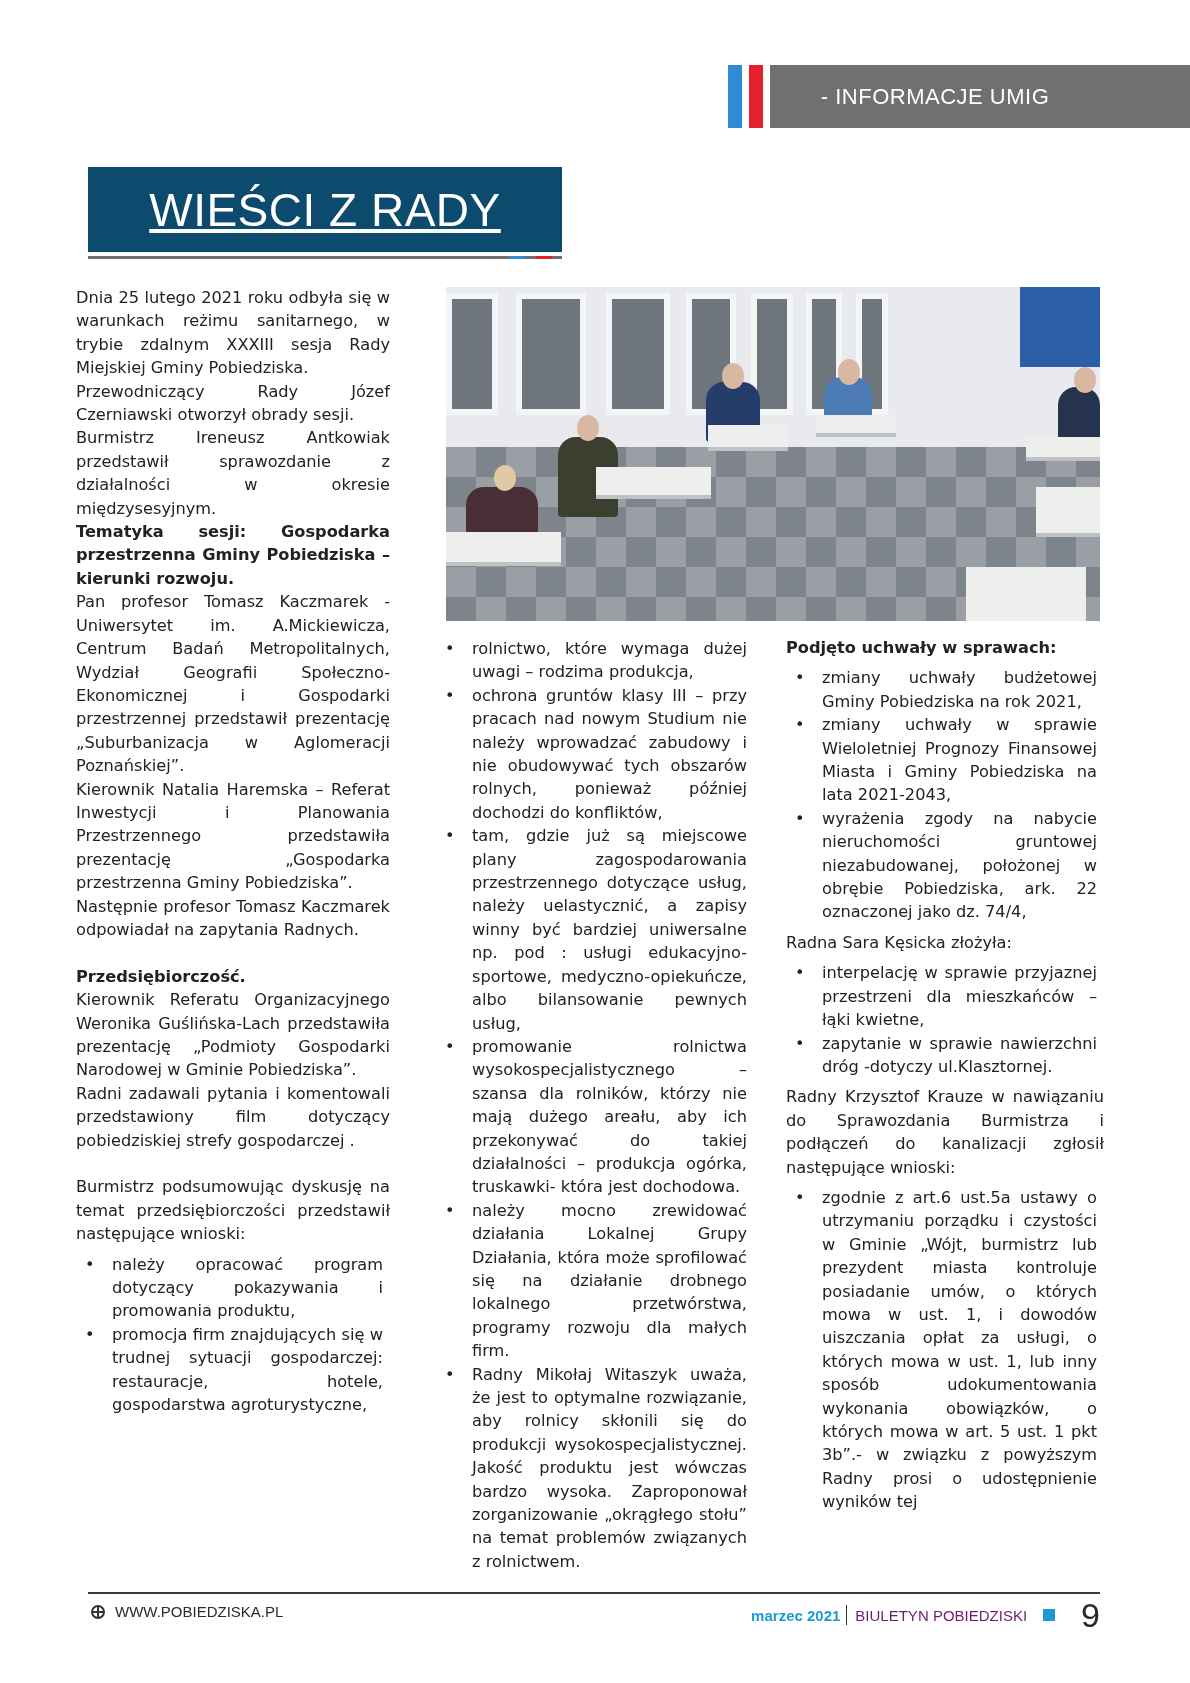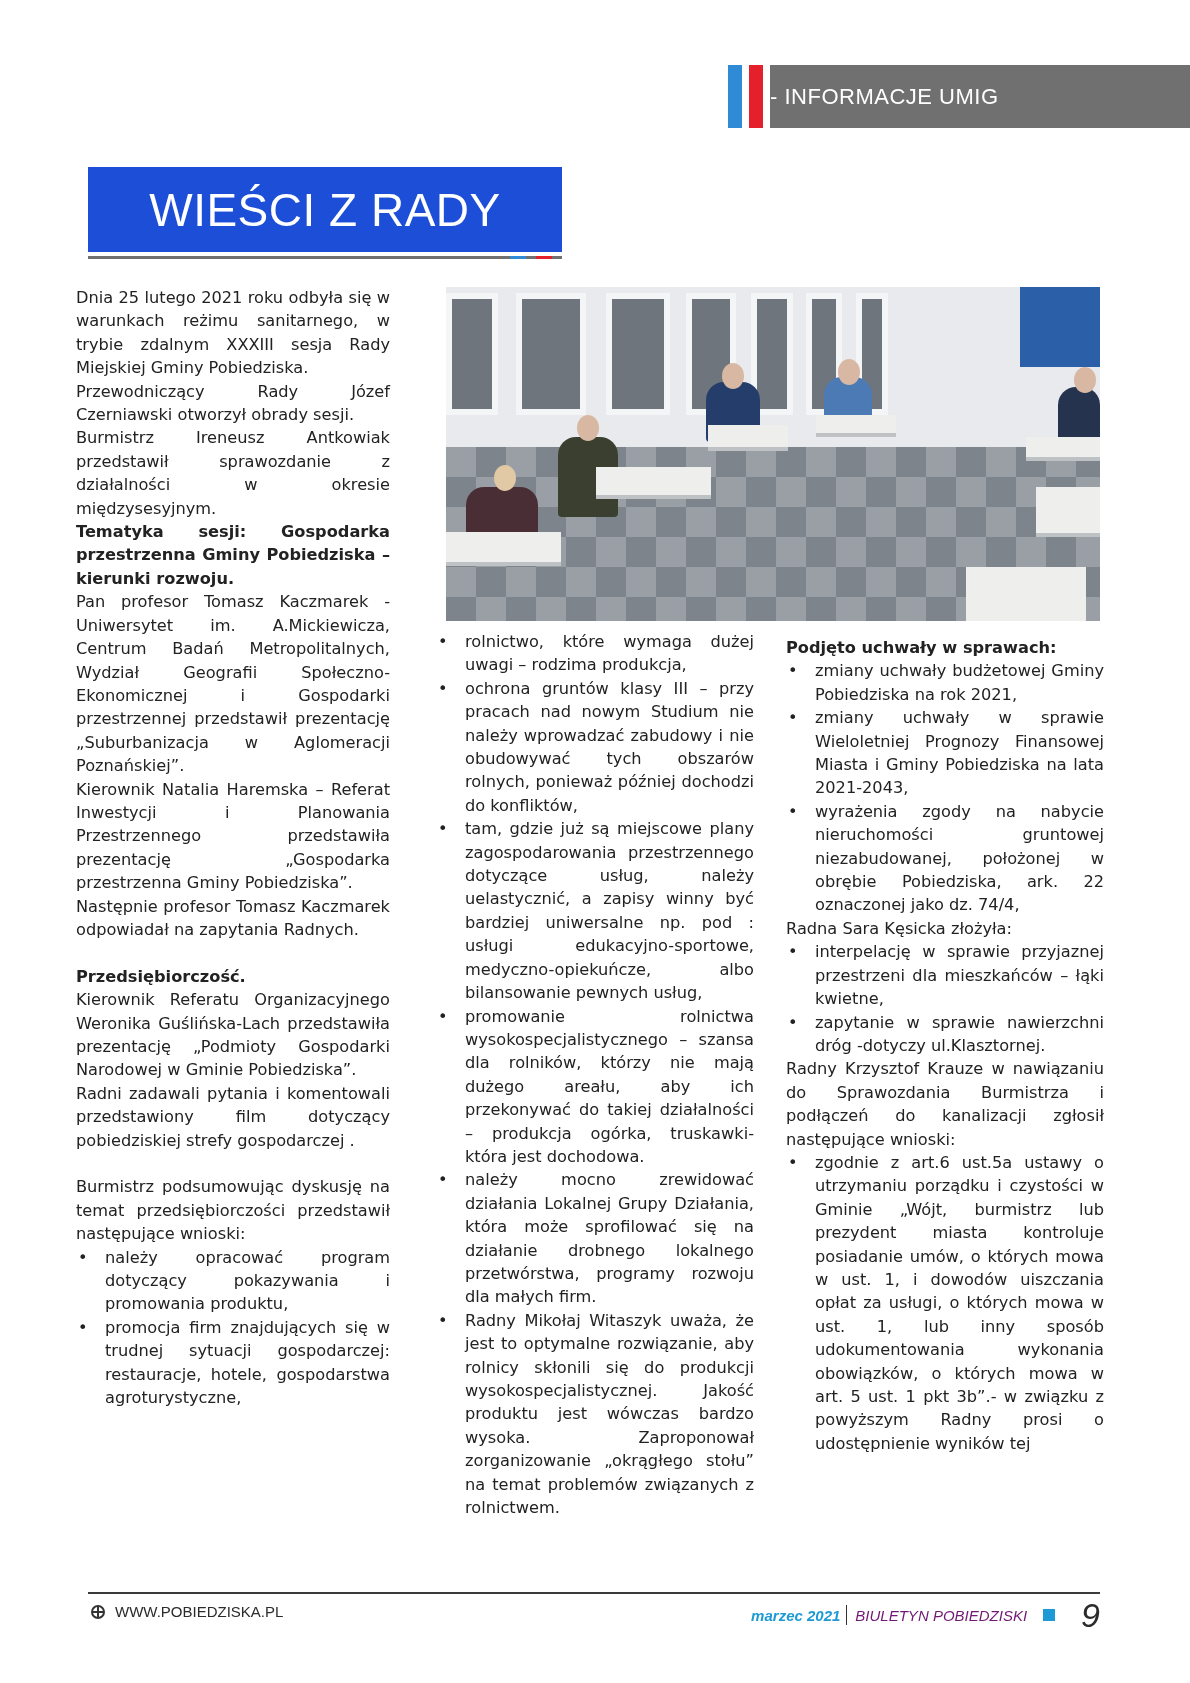--- a/index.html
+++ b/index.html
@@ -7,31 +7,32 @@
     width: 1190px; height: 1683px; position: relative; overflow: hidden;
     font-family: "DejaVu Sans", "Liberation Sans", sans-serif;
     color: #1f1f1f;
   }
   
   .hdr-flag-blue { position: absolute; left: 728px; top: 65px; width: 14px; height: 63px; background: #2f8bd6; }
   .hdr-flag-red  { position: absolute; left: 749px; top: 65px; width: 14px; height: 63px; background: #e3202b; }
   .hdr-bar {
     position: absolute; left: 770px; top: 65px; width: 420px; height: 63px;
     background: #707070; color: #ffffff;
-    display: flex; align-items: center; justify-content: flex-start;
+    display: flex; align-items: center; justify-content: center;
     box-sizing: border-box; padding-right: 90px;
     font-family: "Liberation Sans", sans-serif; font-size: 22px; letter-spacing: 0.5px;
   }
   
   .title-box {
     position: absolute; left: 88px; top: 167px; width: 474px; height: 85px;
-    background: #1d4ed8; color: #ffffff;
+    background: #0c4a6e; color: #ffffff;
     display: flex; align-items: center; justify-content: center;
     font-family: "Liberation Sans", sans-serif; font-size: 46px; font-weight: normal;
     letter-spacing: 0.5px;
+    text-decoration: underline;
   }
   .title-rule { position: absolute; left: 88px; top: 256px; width: 474px; height: 3px; background: #707070; }
   .title-tick-blue { position: absolute; left: 510px; top: 256px; width: 16px; height: 3px; background: #2f8bd6; }
   .title-tick-red  { position: absolute; left: 536px; top: 256px; width: 16px; height: 3px; background: #e3202b; }
 
   
   .photo {
     position: absolute; left: 446px; top: 287px; width: 654px; height: 334px;
     background: linear-gradient(180deg, #d9dde4 0%, #cfd3d9 30%, #9ea3aa 55%, #8d9298 100%);
     overflow: hidden;
@@ -53,33 +54,33 @@
   .col {
     position: absolute; font-size: 16.2px; line-height: 23.4px;
     text-align: justify; color: #222;
   }
   .col p { margin: 0; }
   .col .gap { height: 23.4px; }
   .col b { font-weight: bold; }
   .col-left { left: 76px; top: 286px; width: 314px; }
   .col-mid  { left: 436px; top: 630px; width: 318px; }
   .col-right{ left: 786px; top: 636px; width: 318px; }
-  ul.bul { list-style: none; margin: 0; padding: 0; }
+  ul.bul { list-style: none; margin: 7px; padding: 0; }
   ul.bul li { position: relative; padding-left: 29px; }
   ul.bul li::before { content: "\2022"; position: absolute; left: 2px; top: 0; }
 
   
   .foot-rule { position: absolute; left: 88px; top: 1592px; width: 1012px; height: 2px; background: #3a3a3a; }
   .foot-left { position: absolute; left: 91px; top: 1603px; display: flex; align-items: center; gap: 10px;
     font-family: "Liberation Sans", sans-serif; font-size: 15px; color: #2b2b2b; }
   .globe { width: 14px; height: 14px; border: 2px solid #333; border-radius: 50%; position: relative; box-sizing: border-box; }
   .globe::before { content: ""; position: absolute; left: 4px; top: -1px; width: 2px; height: 12px; background: #333; }
   .globe::after  { content: ""; position: absolute; left: -1px; top: 4px; width: 12px; height: 2px; background: #333; }
   .foot-right { position: absolute; right: 90px; top: 1598px; display: flex; align-items: center;
-    font-family: "Liberation Sans", sans-serif; font-style: italic; }
+    font-family: "Liberation Sans", sans-serif; }
   .foot-month { color: #1d9ad6; font-weight: bold; font-size: 15px; }
   .foot-sep { width: 1px; height: 20px; background: #333; margin: 0 8px 0 6px; }
   .foot-pub { font-size: 15px; color: #701a75; }
   .foot-square { width: 12px; height: 12px; background: #1d9ad6; margin-left: 16px; }
   .foot-page { font-size: 34px; color: #2b2b2b; margin-left: 26px; line-height: 1; }
 </style>
 </head>
 <body>
 
 <div class="hdr-flag-blue"></div>

